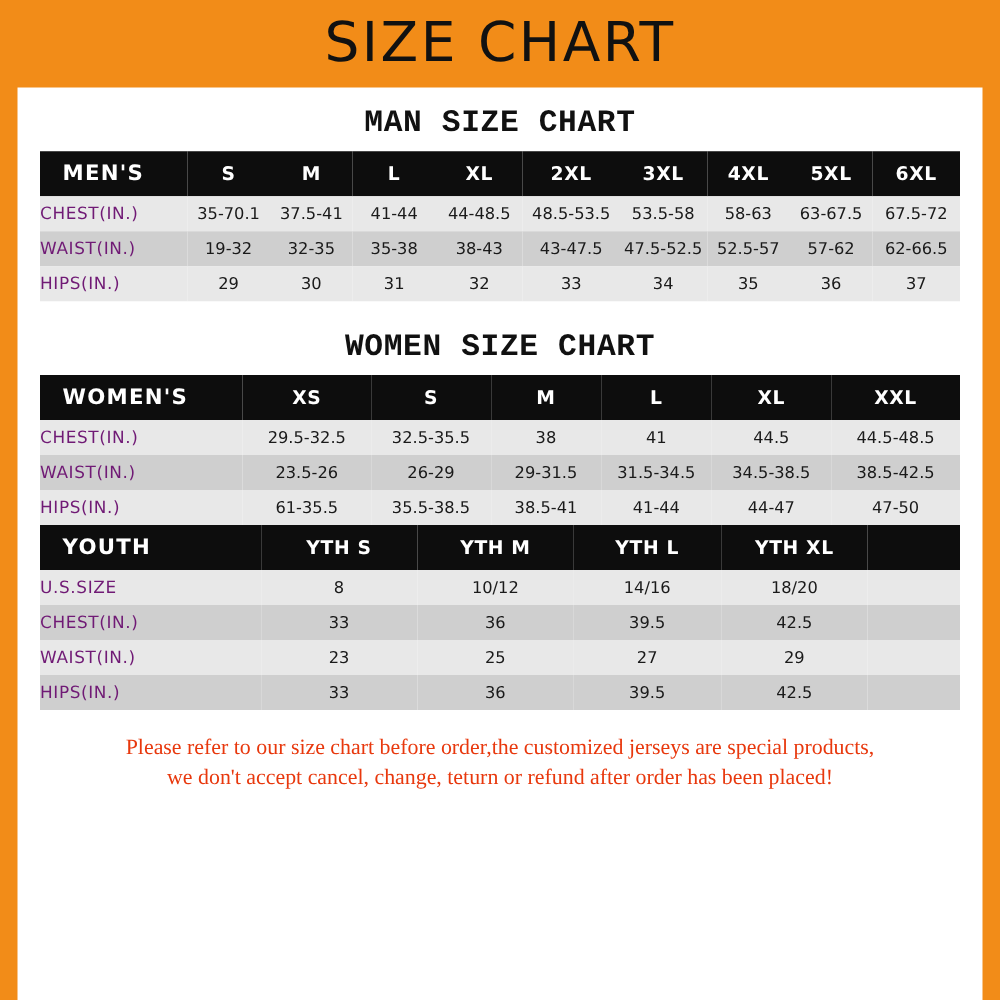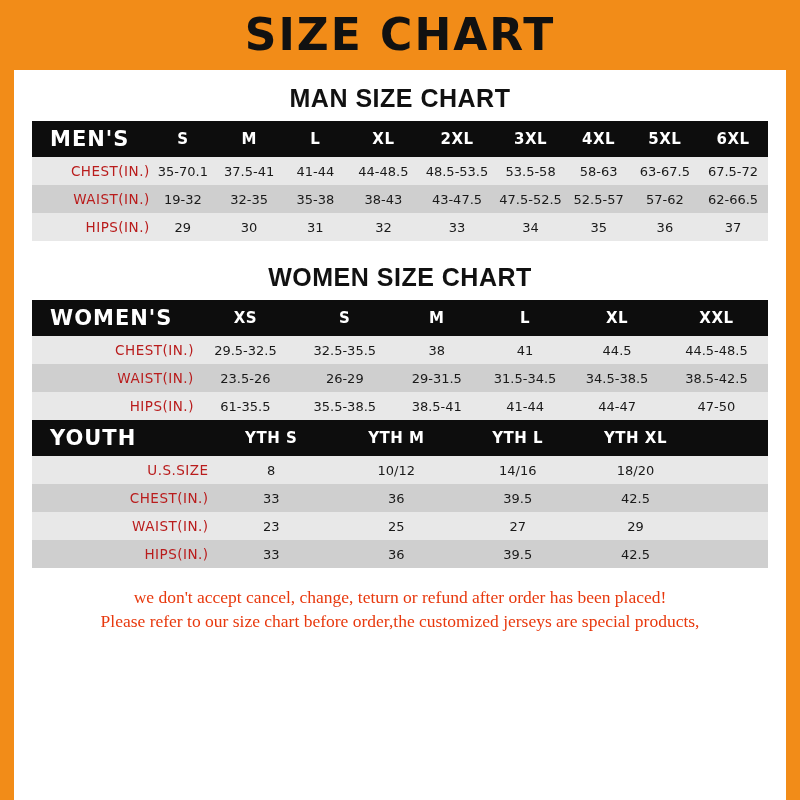--- a/index.html
+++ b/index.html
@@ -27,34 +27,34 @@
   .header-band {
     background: #f28c18;
     height: 70px;
     margin: 0 -14px;
     display: flex;
     align-items: center;
     justify-content: center;
   }
   .header-title {
     font-family: "DejaVu Sans", sans-serif;
-    font-weight: bold;
+    font-weight: normal;
     font-size: 44px;
     letter-spacing: 2px;
     color: #111111;
     line-height: 1;
   }
   .content {
     flex: 1 1 auto;
     padding: 0 18px;
     box-sizing: border-box;
   }
   .section-title {
     text-align: center;
-    font-family: Liberation Sans, sans-serif;
+    font-family: Liberation Mono, monospace;
     font-weight: bold;
     font-size: 25px;
     color: #111111;
     letter-spacing: 0.5px;
   }
   .sec1-title { margin: 14px 0 8px; }
   .sec2-title { margin: 22px 0 8px; }
   .sec3-title { margin: 22px 0 8px; }
 
   table.chart {
@@ -78,31 +78,31 @@
   table.chart thead th {
     color: #ffffff;
     font-weight: bold;
     font-size: 15px;
     height: 36px;
     letter-spacing: 0.5px;
   }
   table.chart thead th.rowlabel {
     text-align: left;
     padding-left: 18px;
-    font-size: 21px;
+    font-size: 17px;
     letter-spacing: 1px;
   }
   
   table.chart tbody tr.odd { background: #e8e8e8; }
   table.chart tbody tr.even { background: #cfcfcf; }
   table.chart tbody td.rowlabel {
     font-size: 13.5px;
     letter-spacing: 0.5px;
-    color: #b91c1c;
-    text-align: right;
+    color: #701a75;
+    text-align: left;
   }
 
   .footer-note {
     margin-top: 10px;
     padding: 8px 16px 10px;
     text-align: center;
     color: #e8380d;
     font-family: "Liberation Serif", serif;
     font-size: 17.5px;
     line-height: 1.35;
@@ -290,18 +290,18 @@
           <td>33</td>
           <td>36</td>
           <td>39.5</td>
           <td>42.5</td>
           <td></td>
         </tr>
       </tbody>
     </table>
 
     <div class="footer-note">
+      <span class="line">Please refer to our size chart before order,the customized jerseys are special products,</span>
       <span class="line">we don't accept cancel, change, teturn or refund after order has been placed!</span>
-      <span class="line">Please refer to our size chart before order,the customized jerseys are special products,</span>
     </div>
 
   </div>
 </div>
 
 </body></html>

